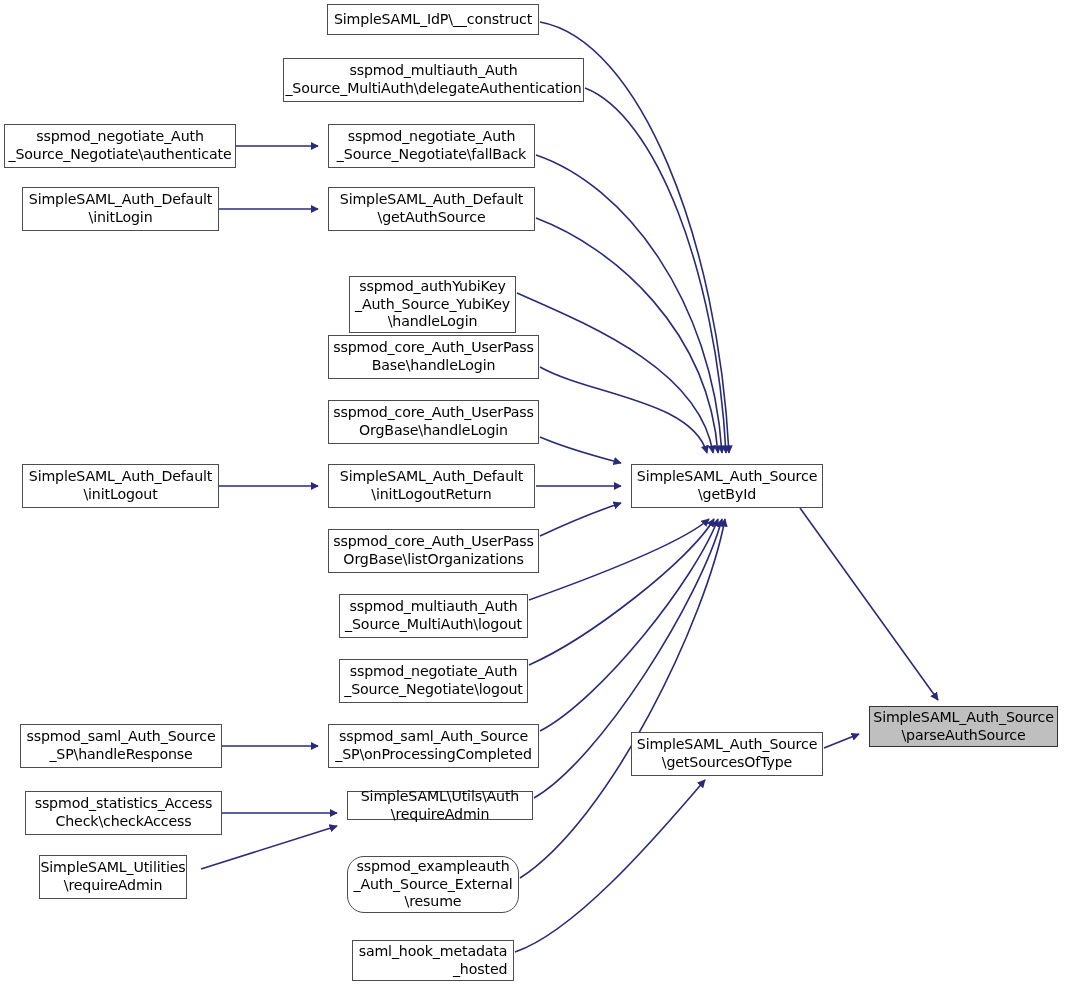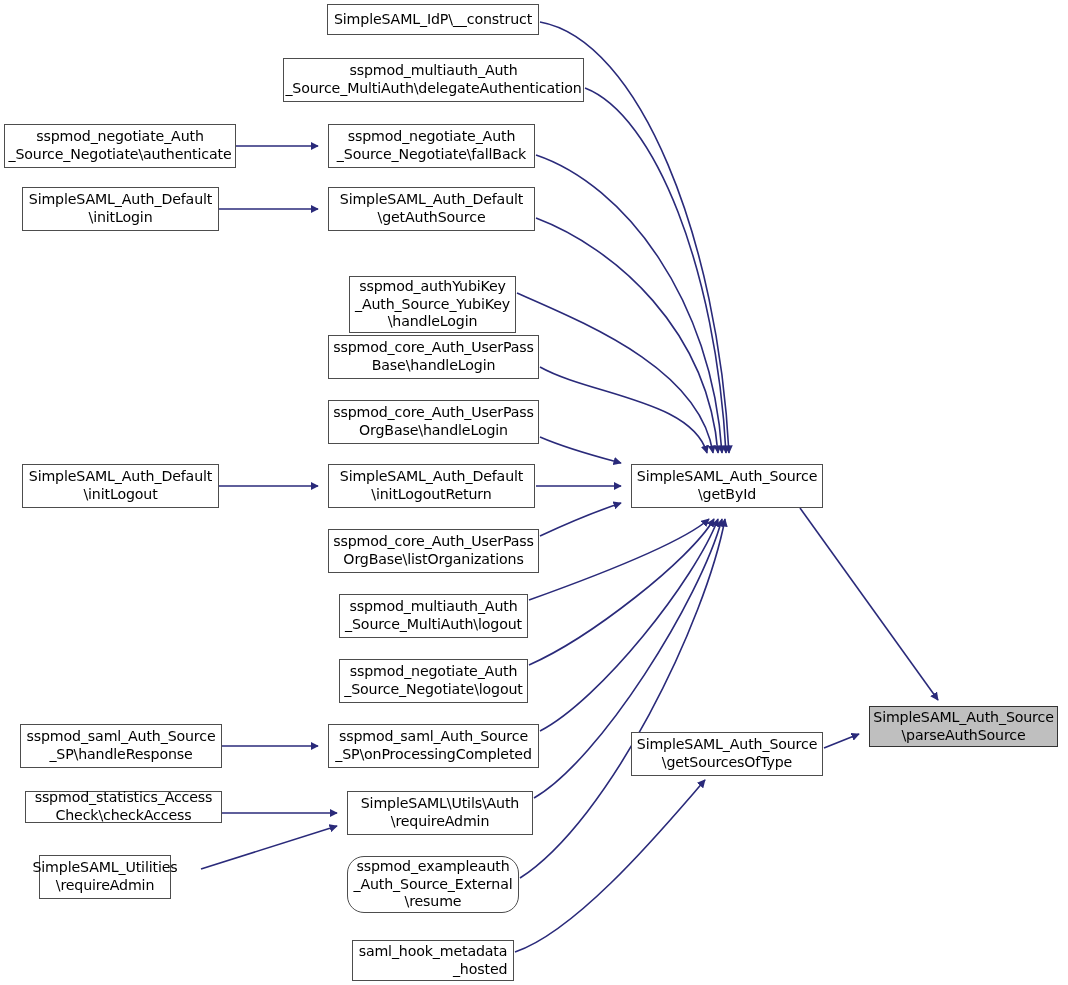--- a/index.html
+++ b/index.html
@@ -116,25 +116,25 @@
       <div class="node" style="left: 339px; top: 659px; width: 189px; height: 44px;">sspmod_negotiate_Auth
 _Source_Negotiate\logout</div>
       <div class="node" style="left: 20px; top: 724px; width: 202px; height: 44px;">sspmod_saml_Auth_Source
 _SP\handleResponse</div>
       <div class="node" style="left: 328px; top: 724px; width: 211px; height: 44px;">sspmod_saml_Auth_Source
 _SP\onProcessingCompleted</div>
       <div class="node" style="left: 631px; top: 732px; width: 192px; height: 44px;">SimpleSAML_Auth_Source
 \getSourcesOfType</div>
       <div class="node highlight" style="left: 869px; top: 706px; width: 189px; height: 41px;">SimpleSAML_Auth_Source
 \parseAuthSource</div>
-      <div class="node" style="left: 25px; top: 791px; width: 197px; height: 32px;">sspmod_statistics_Access
+      <div class="node" style="left: 25px; top: 791px; width: 197px; height: 44px;">sspmod_statistics_Access
 Check\checkAccess</div>
-      <div class="node" style="left: 347px; top: 791px; width: 186px; height: 44px;">SimpleSAML\Utils\Auth
+      <div class="node" style="left: 347px; top: 791px; width: 186px; height: 29px;">SimpleSAML\Utils\Auth
 \requireAdmin</div>
-      <div class="node" style="left: 39px; top: 855px; width: 132px; height: 44px;">SimpleSAML_Utilities
+      <div class="node" style="left: 39px; top: 855px; width: 148px; height: 44px;">SimpleSAML_Utilities
 \requireAdmin</div>
       <div class="node" style="left: 347px; top: 856px; width: 172px; height: 57px; border-radius: 17px;">sspmod_exampleauth
 _Auth_Source_External
 \resume</div>
       <div class="node" style="left: 352px; top: 940px; width: 162px; height: 41px; text-align: right;">saml_hook_metadata
 _hosted</div>
     </div>
 </div>
 
 </body></html>

